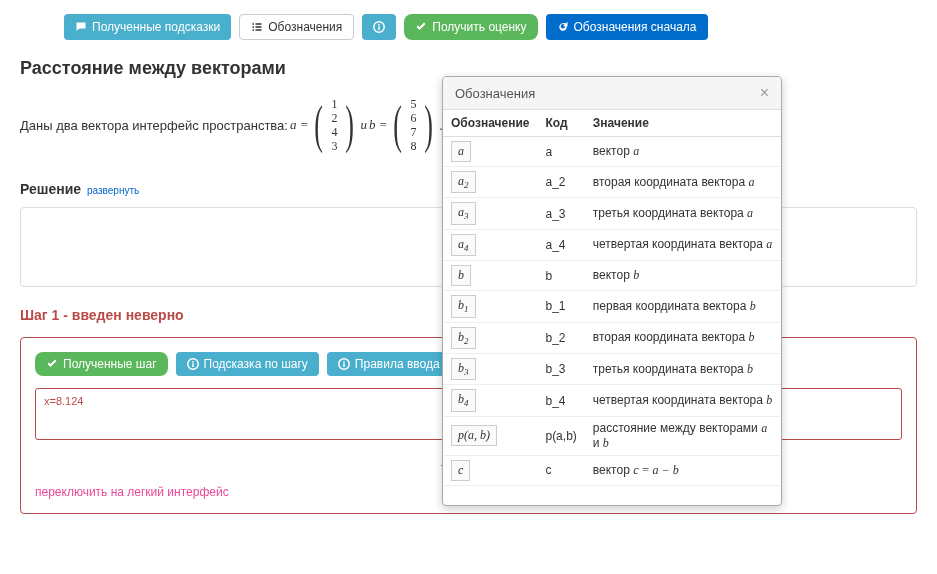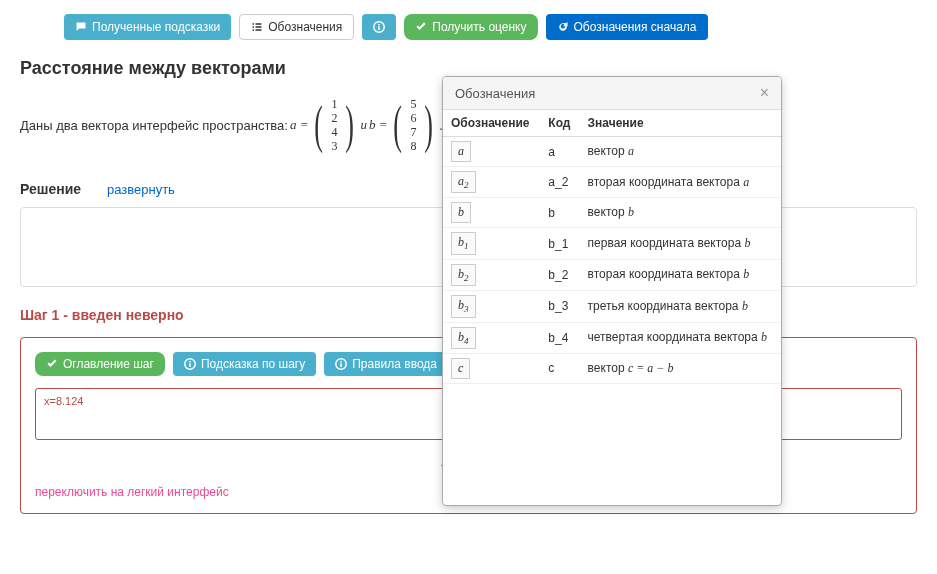--- a/index.html
+++ b/index.html
@@ -12,21 +12,21 @@
 .btn-success { background: #5bb75b; border-radius: 8px; }
 .btn-primary { background: #006dcc; }
 .btn svg { width: 12px; height: 12px; fill: currentColor; }
 h3.title { font-size: 18px; font-weight: bold; margin-bottom: 18px; }
 .problem { font-size: 13px; display: flex; align-items: center; flex-wrap: wrap; gap: 2px; margin-bottom: 28px; }
 .problem .math { font-family: "Times New Roman", serif; font-style: italic; }
 .vec { display: inline-block; vertical-align: middle; }
 .paren { display: inline-block; font-size: 52px; line-height: 52px; font-family: serif; vertical-align: middle; transform: scaleX(0.5); }
 .vcol { display: inline-flex; flex-direction: column; line-height: 14px; font-size: 12px; font-family: serif; vertical-align: middle; text-align: center; }
 .section-head { font-size: 14px; font-weight: bold; margin-bottom: 10px; }
-.expand-link { font-size: 13px; color: #0066cc; font-weight: normal; margin-left: 22px; cursor: pointer; }
+.expand-link { font-size: 10px; color: #0066cc; font-weight: normal; margin-left: 2px; cursor: pointer; }
 .solution-box { border: 1px solid #ddd; border-radius: 4px; height: 80px; margin-bottom: 20px; }
 .step-head { color: #b94a48; font-size: 14px; font-weight: bold; margin-bottom: 14px; }
 .step-box { border: 1px solid #b94a48; border-radius: 4px; padding: 14px; }
 .step-toolbar { display: flex; gap: 8px; margin-bottom: 12px; }
 .step-input { border: 1px solid #b94a48; border-radius: 3px; padding: 6px 8px; font-size: 11px; color: #b94a48; height: 52px; }
 .step-result { text-align: center; font-family: "Times New Roman", serif; font-style: italic; font-size: 14px; margin: 14px 0; }
 .switch-link { color: #ec4899; font-size: 12px; cursor: pointer; }
 
 .panel { position: absolute; top: 76px; left: 442px; width: 340px; height: 430px; background: #fff; border: 1px solid #aaa; border-radius: 4px; box-shadow: 0 3px 10px rgba(0,0,0,0.2); display: flex; flex-direction: column; overflow: hidden; }
 .panel-head { background: #f5f5f5; border-bottom: 1px solid #ddd; padding: 8px 12px; font-size: 13px; color: #555; display: flex; justify-content: space-between; align-items: center; }
@@ -114,21 +114,21 @@
   <div class="solution-box"></div>
 
   <div class="step-head">Шаг 1 - введен неверно</div>
 
   <div class="step-box">
     <div class="step-toolbar">
       <button class="btn btn-success">
         <svg viewBox="0 0 16 16">
             <path d="M2 8l4 4 8-8-2-2-6 6-2-2z"></path>
           </svg>
-        <span>Оглавление шаг</span>
+        <span>Полученные шаг</span>
       </button>
       <button class="btn btn-info">
         <svg viewBox="0 0 16 16">
             <circle cx="8" cy="8" r="7" fill="none" stroke="currentColor" stroke-width="2"></circle>
             <path d="M7 7h2v5H7zM7 4h2v2H7z"></path>
           </svg>
         <span>Подсказка по шагу</span>
       </button>
       <button class="btn btn-info">
         <svg viewBox="0 0 16 16">
@@ -162,20 +162,30 @@
               <td><span class="sym">a</span></td>
               <td>a</td>
               <td>вектор <span class="ital">a</span></td>
             </tr>
             <tr>
               <td><span class="sym">a<sub class="sub">2</sub></span></td>
               <td>a_2</td>
               <td>вторая координата вектора <span class="ital">a</span></td>
             </tr>
             <tr>
+              <td><span class="sym">a<sub class="sub">3</sub></span></td>
+              <td>a_3</td>
+              <td>третья координата вектора <span class="ital">a</span></td>
+            </tr>
+            <tr>
+              <td><span class="sym">a<sub class="sub">4</sub></span></td>
+              <td>a_4</td>
+              <td>четвертая координата вектора <span class="ital">a</span></td>
+            </tr>
+            <tr>
               <td><span class="sym">b</span></td>
               <td>b</td>
               <td>вектор <span class="ital">b</span></td>
             </tr>
             <tr>
               <td><span class="sym">b<sub class="sub">1</sub></span></td>
               <td>b_1</td>
               <td>первая координата вектора <span class="ital">b</span></td>
             </tr>
             <tr>
@@ -187,20 +197,25 @@
               <td><span class="sym">b<sub class="sub">3</sub></span></td>
               <td>b_3</td>
               <td>третья координата вектора <span class="ital">b</span></td>
             </tr>
             <tr>
               <td><span class="sym">b<sub class="sub">4</sub></span></td>
               <td>b_4</td>
               <td>четвертая координата вектора <span class="ital">b</span></td>
             </tr>
             <tr>
+              <td><span class="sym">p(a, b)</span></td>
+              <td>p(a,b)</td>
+              <td>расстояние между векторами <span class="ital">a</span> и <span class="ital">b</span></td>
+            </tr>
+            <tr>
               <td><span class="sym">c</span></td>
               <td>c</td>
               <td>вектор <span class="ital">c = a − b</span></td>
             </tr>
           </tbody>
       </table>
     </div>
   </div>
 
 </div>

